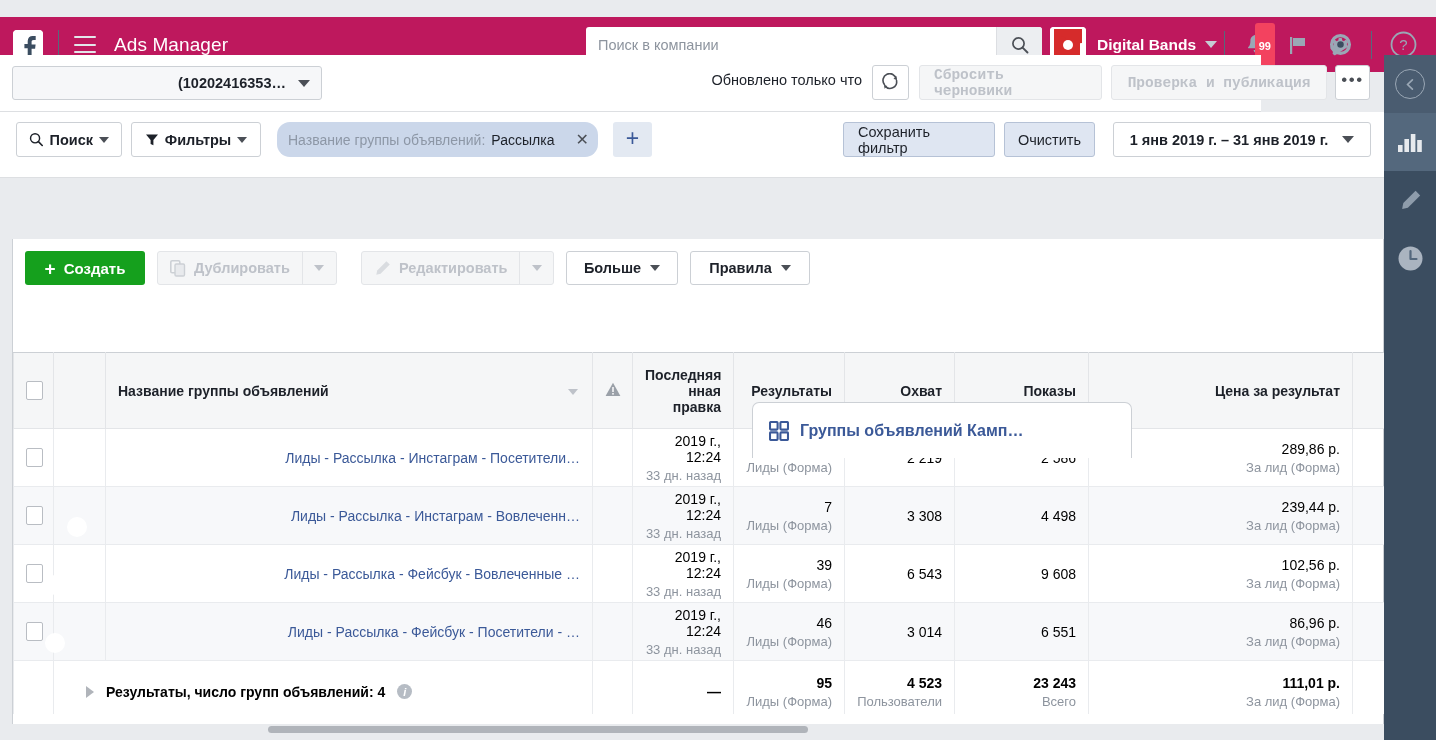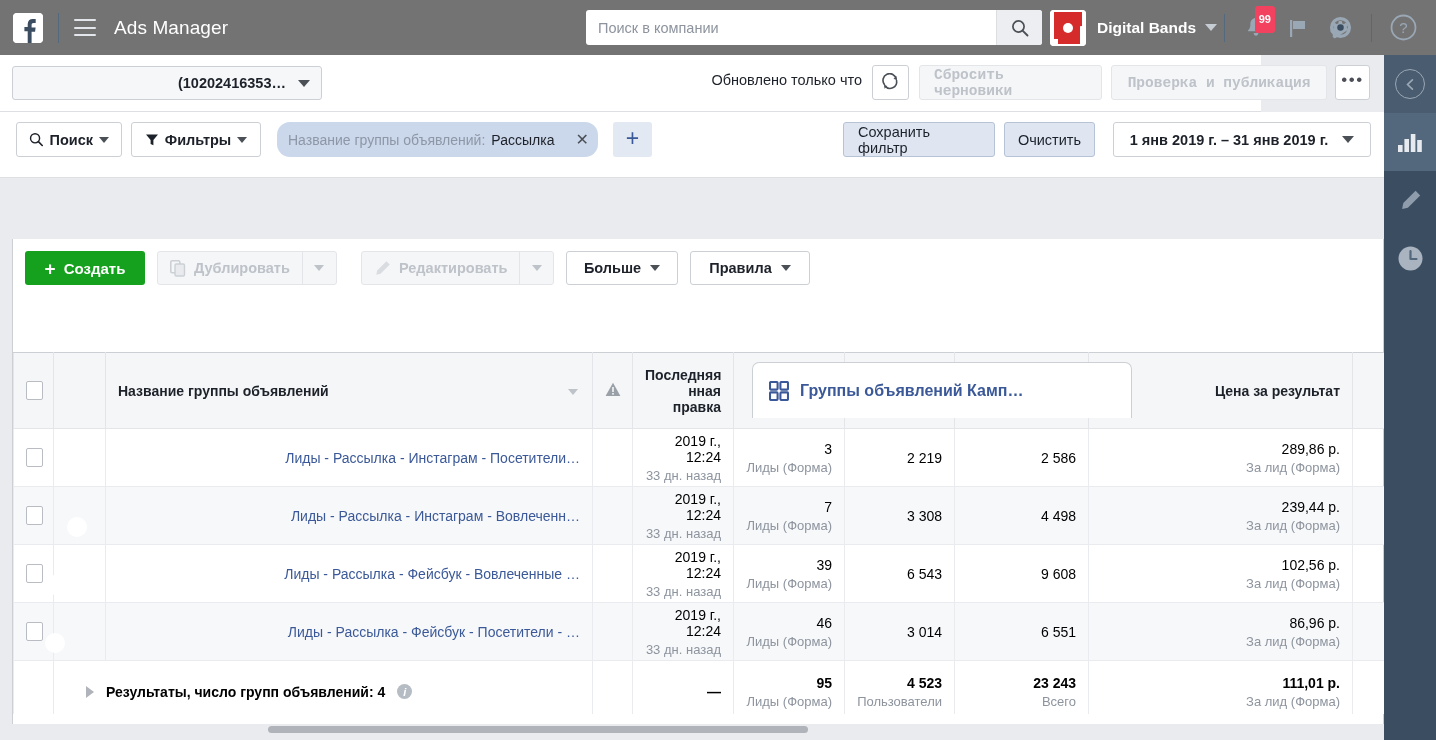--- a/index.html
+++ b/index.html
@@ -8,22 +8,22 @@
     width: 1436px; height: 740px;
     overflow: hidden;
     font-family: "Liberation Sans", sans-serif;
     background: #e9ebee;
     -webkit-font-smoothing: antialiased;
   }
   .app { position: relative; width: 1436px; height: 740px; }
 
   
   .topbar {
-    position: absolute; left: 0; top: 0; width: 1436px; height: 55px;
-    background: #737373; display: flex; align-items: center;
+    position: absolute; left: 0; top: 17px; width: 1436px; height: 55px;
+    background: #be185d; display: flex; align-items: center;
   }
   .fb-logo {
     width: 30px; height: 30px; margin-left: 13px;
     background: #fff; border-radius: 4px;
     display: flex; align-items: flex-end; justify-content: center;
     position: relative; overflow: hidden;
   }
   .fb-logo svg { display: block; }
   .topbar-sep { width: 1px; height: 30px; background: #55697c; margin: 0 15px; }
   .hamburger { width: 22px; height: 17px; display: flex; flex-direction: column;
@@ -53,21 +53,21 @@
     background: #fff; position: relative; }
   .biz-name { color: #fff; font-size: 15.5px; font-weight: bold; margin-left: 11px; }
   .caret-white { width: 0; height: 0; border-left: 6px solid transparent;
     border-right: 6px solid transparent; border-top: 7px solid #c6ccd4; margin-left: 9px; }
   .icon-group { position: absolute; right: 12px; top: 0; height: 55px;
     display: flex; align-items: center; }
   .ic { width: 42px; height: 55px; display: flex; align-items: center;
     justify-content: center; position: relative; cursor: pointer; }
   .badge {
     position: absolute; top: 6px; right: 2px; background: #f3425f; color: #fff;
-    font-size: 11px; font-weight: bold; border-radius: 3px; padding: 7px 4px;
+    font-size: 11px; font-weight: bold; border-radius: 3px; padding: 17px 4px;
     line-height: 13px; min-width: 20px; text-align: center;
   }
   .vsep { width: 1px; height: 28px; background: #55697c; margin: 0 10px; }
 
   
   .subbar {
     position: absolute; left: 0; top: 55px; width: 1261px; height: 57px;
     background: #fff; border-bottom: 1px solid #dddfe2;
   }
   .acct-select {
@@ -153,21 +153,21 @@
   .tab {
     position: absolute; top: 184px; height: 56px; background: #eef0f3;
     border: 1px solid #d5d8dc; border-bottom: none;
     border-radius: 7px 7px 0 0; display: flex; align-items: center;
     padding: 0 16px; gap: 11px; font-size: 16px; color: #4b4f56; cursor: pointer;
   }
   .tab.active { background: #fff; color: #3b5998; font-weight: bold;
     border-color: #ccd0d5; z-index: 4; }
   .tab-overview { left: 12px; width: 380px; }
   .tab-campaigns { left: 382px; width: 380px; }
-  .tab-adsets { left: 752px; width: 380px; }
+  .tab-adsets { left: 752px; width: 380px; margin-top: 40px; }
   .tab-ads { left: 1122px; width: 330px; }
   .sel-pill {
     background: #8a9bb4; color: #fff; border-radius: 14px; height: 29px;
     display: flex; align-items: center; gap: 9px; padding: 0 10px 0 14px;
     font-size: 15px; font-weight: bold; margin-left: 22px;
   }
   .pill-x { width: 18px; height: 18px; border-radius: 50%;
     border: 1.5px solid #d4dbe5; display: flex; align-items: center;
     justify-content: center; font-size: 11px; }
 

